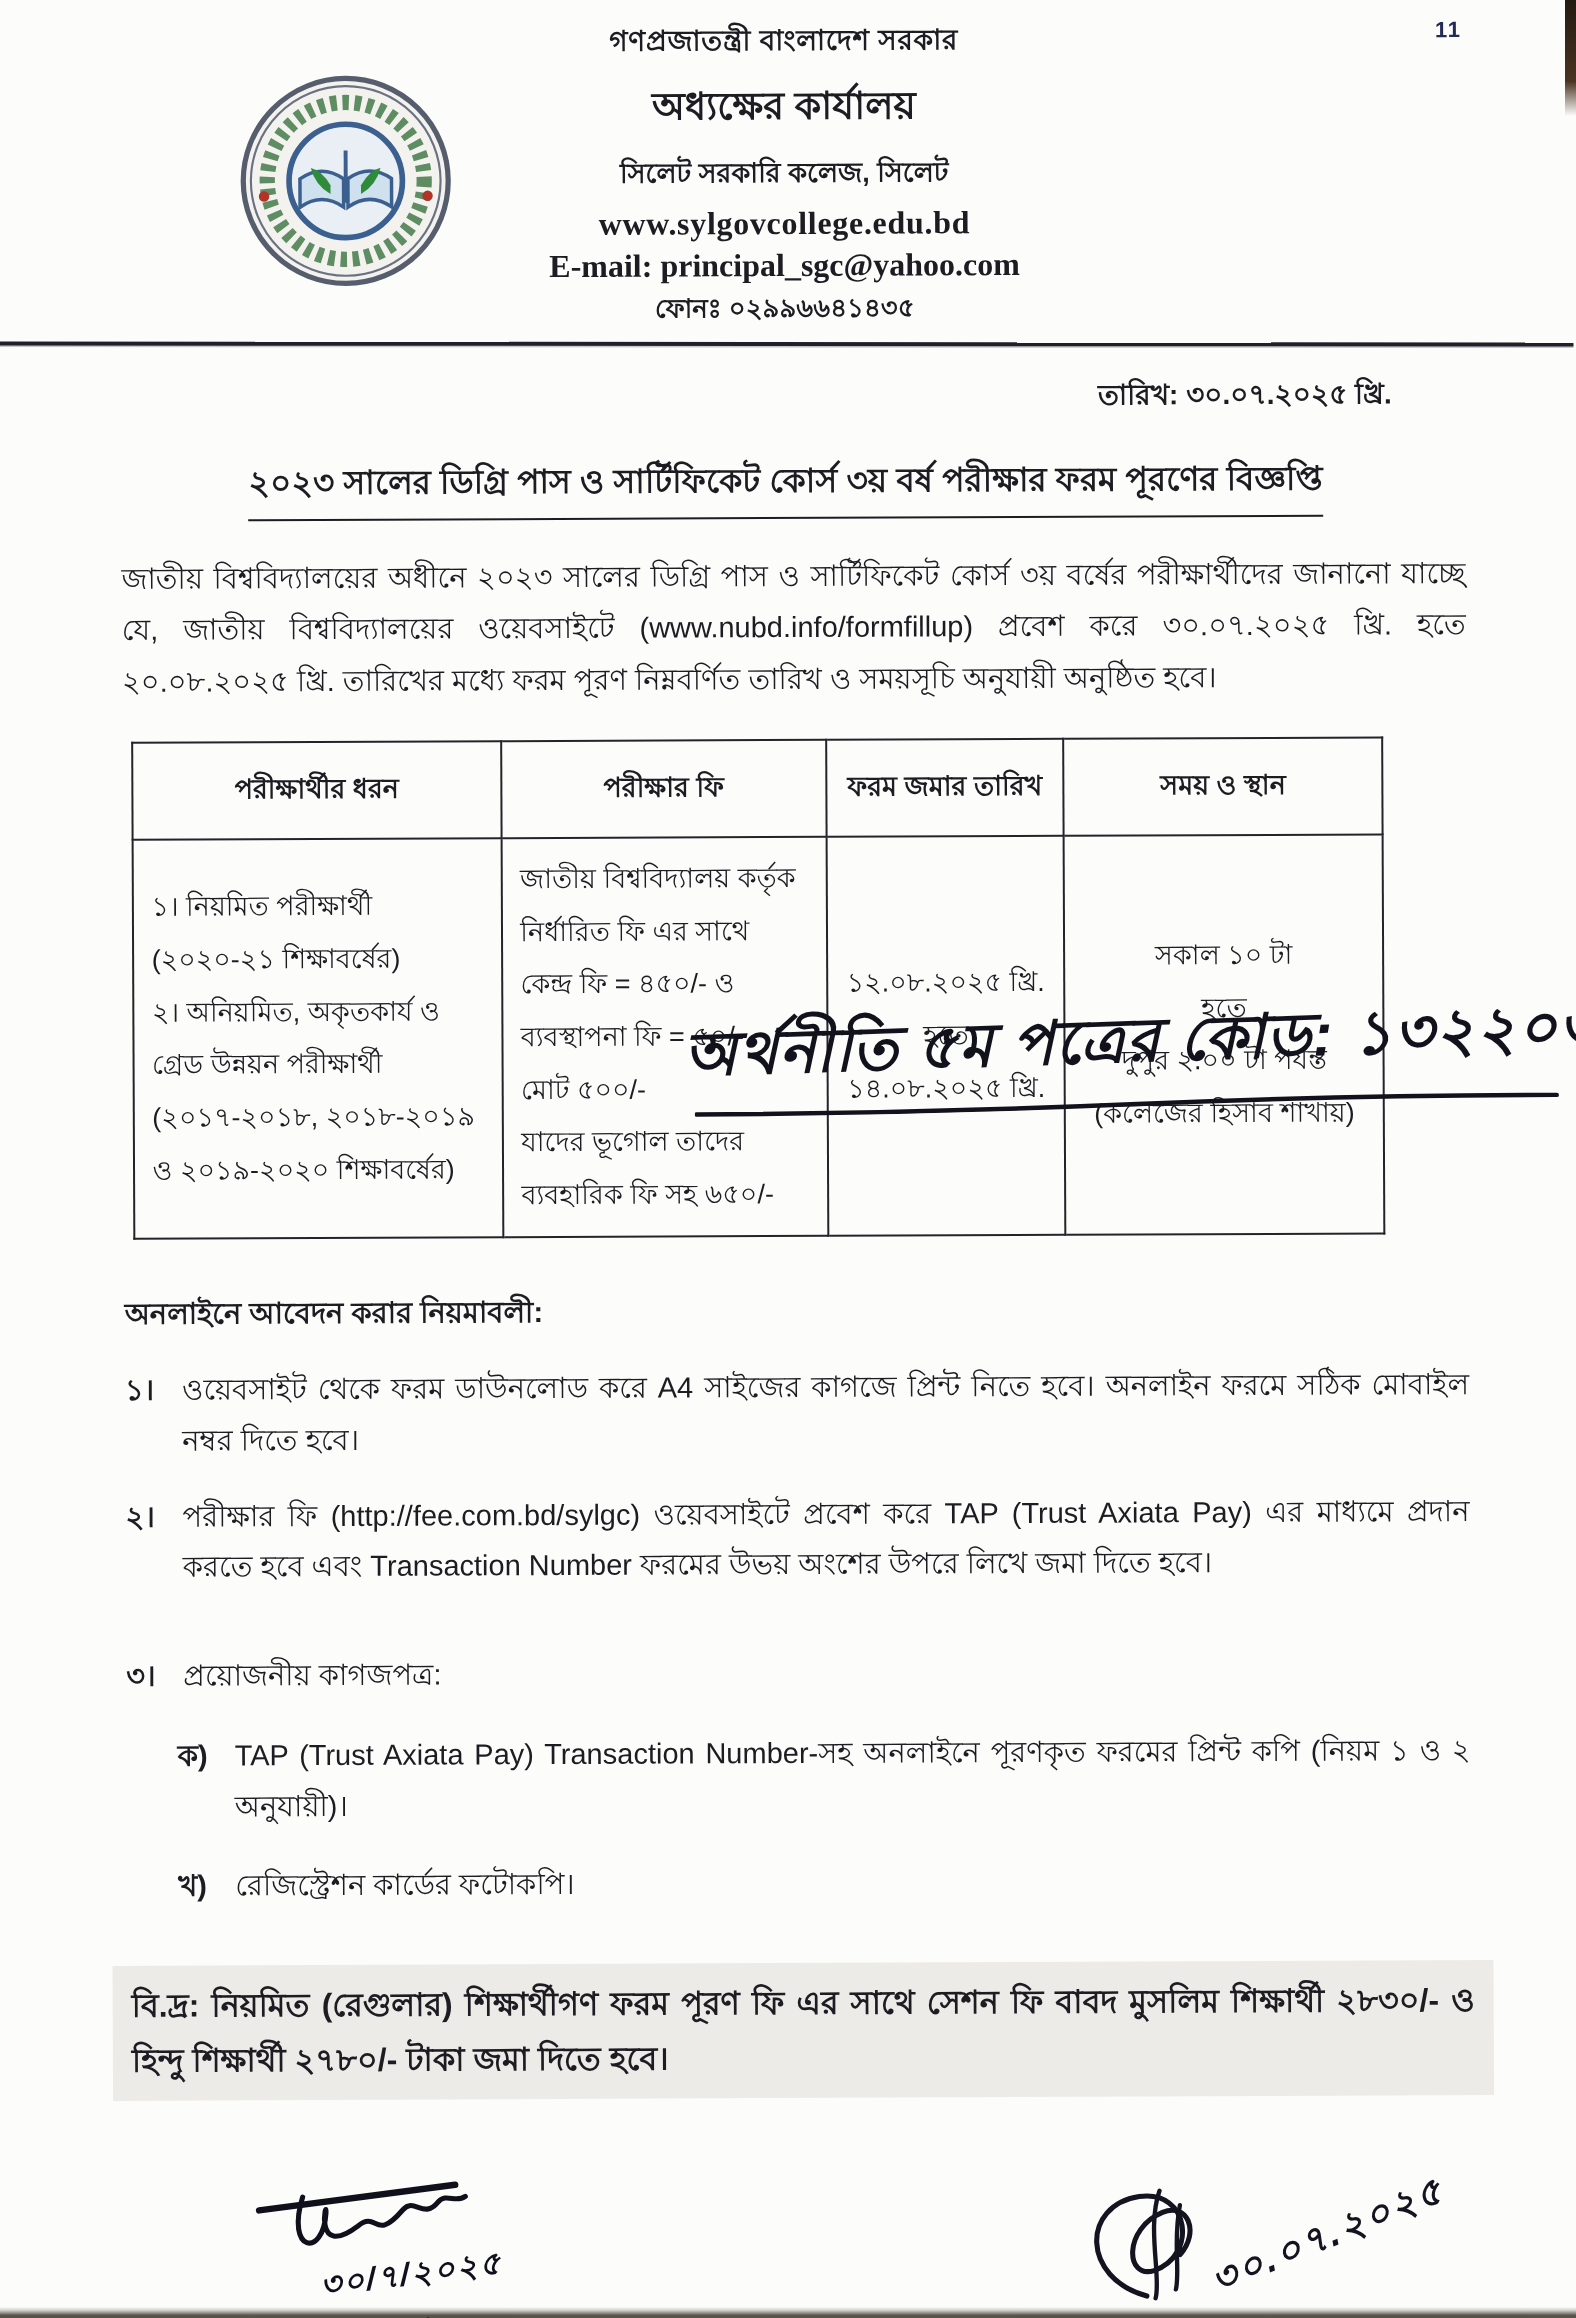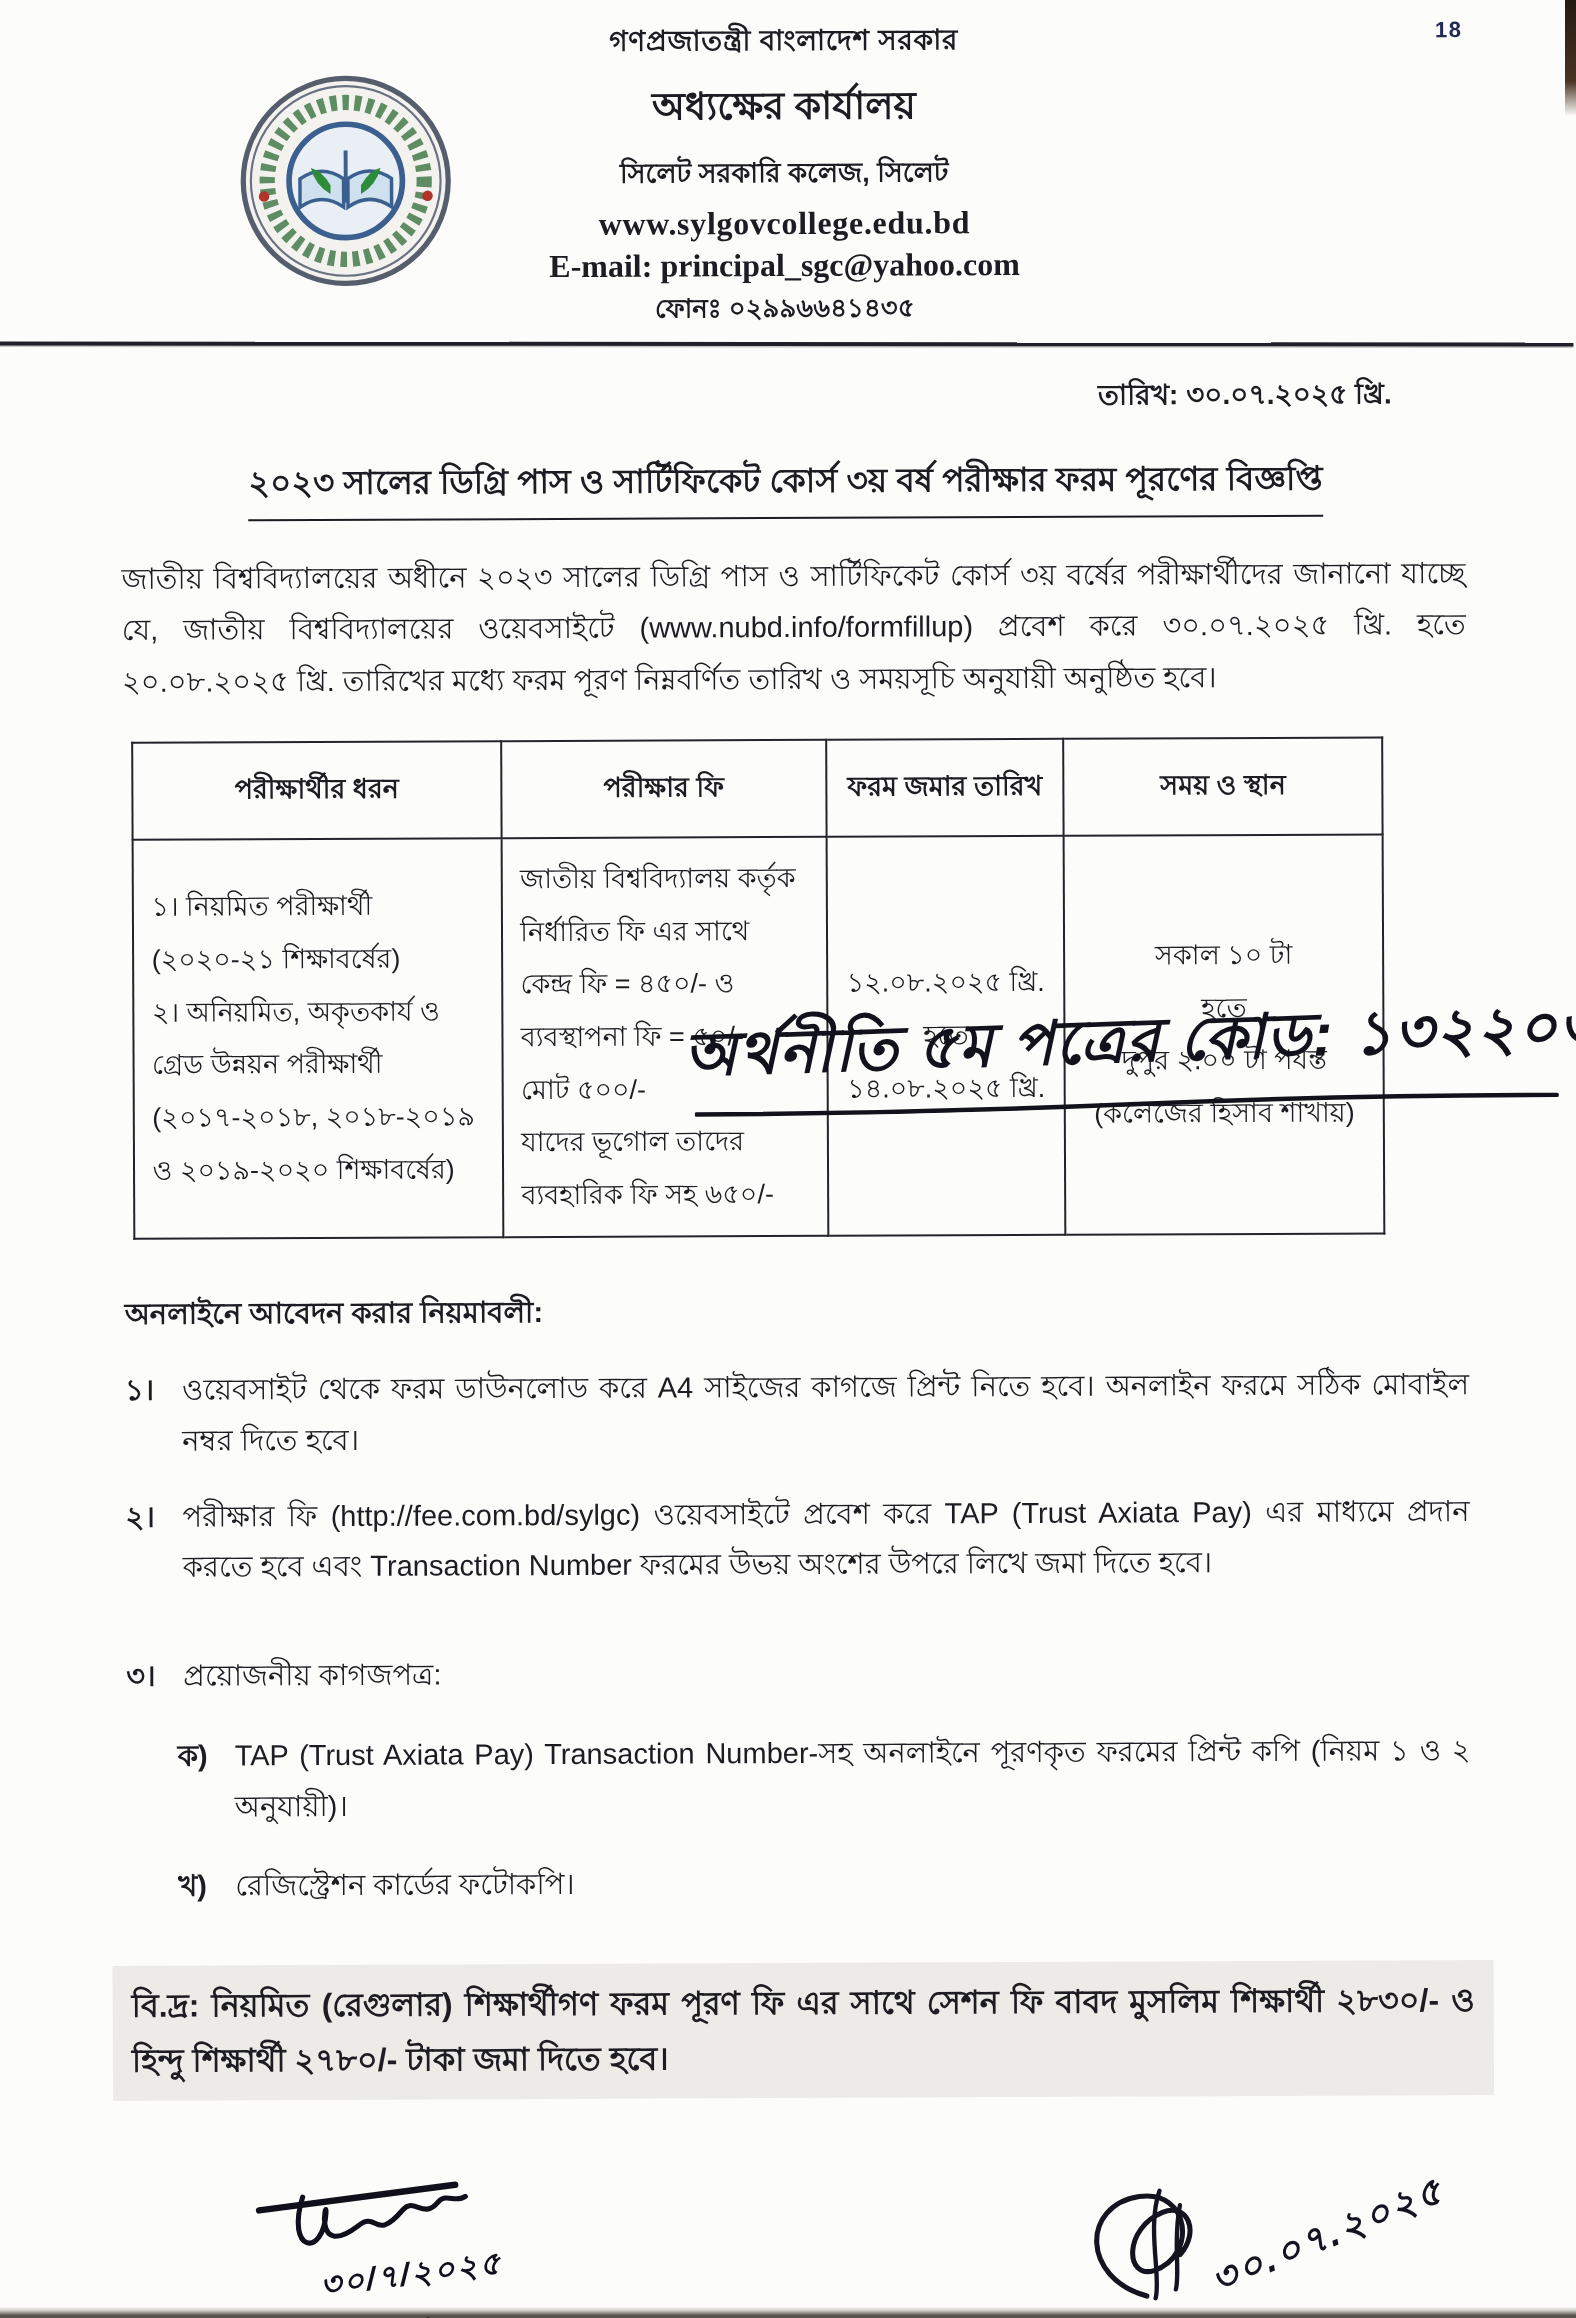--- a/index.html
+++ b/index.html
@@ -78,21 +78,21 @@
   .sig-date-left{display:inline-block;font-size:32px;font-weight:700;font-style:italic;transform:rotate(-7deg);color:#10101c;margin-top:-33px;margin-left:87px;letter-spacing:2.2px;}
   .sig-date-right{position:absolute;left:342px;top:44px;font-size:38px;font-weight:700;font-style:italic;transform:rotate(-22deg);color:#141420;letter-spacing:2.9px;white-space:nowrap;}
   .sig-name{font-size:28px;font-weight:600;margin-top:10.2px;}
 </style>
 </head>
 <body>
 
 <div class="page">
   <div class="content">
 
-    <div class="page-number">18</div>
+    <div class="page-number">11</div>
 
     <div class="header">
       <svg class="seal" viewBox="0 0 100 100" aria-hidden="true">
         <circle cx="50" cy="50" r="47" fill="#f4f2ef" stroke="#565e6e" stroke-width="2.4"></circle>
         <circle cx="50" cy="50" r="43.5" fill="none" stroke="#6a7282" stroke-width="1"></circle>
         <circle cx="50" cy="50" r="36" fill="none" stroke="#2e6b34" stroke-width="7" stroke-dasharray="3 2.6" opacity="0.75"></circle>
         <circle cx="12.5" cy="57" r="2.4" fill="#b23327"></circle>
         <circle cx="87.5" cy="57" r="2.4" fill="#b23327"></circle>
         <circle cx="50" cy="50" r="26" fill="#e9eff5" stroke="#3b5f8f" stroke-width="2.6"></circle>
         <path d="M29,49 Q39,42 49,49 L49,62 Q39,55 29,62 Z" fill="#cfe0ee" stroke="#3b5f8f" stroke-width="1.6"></path>

